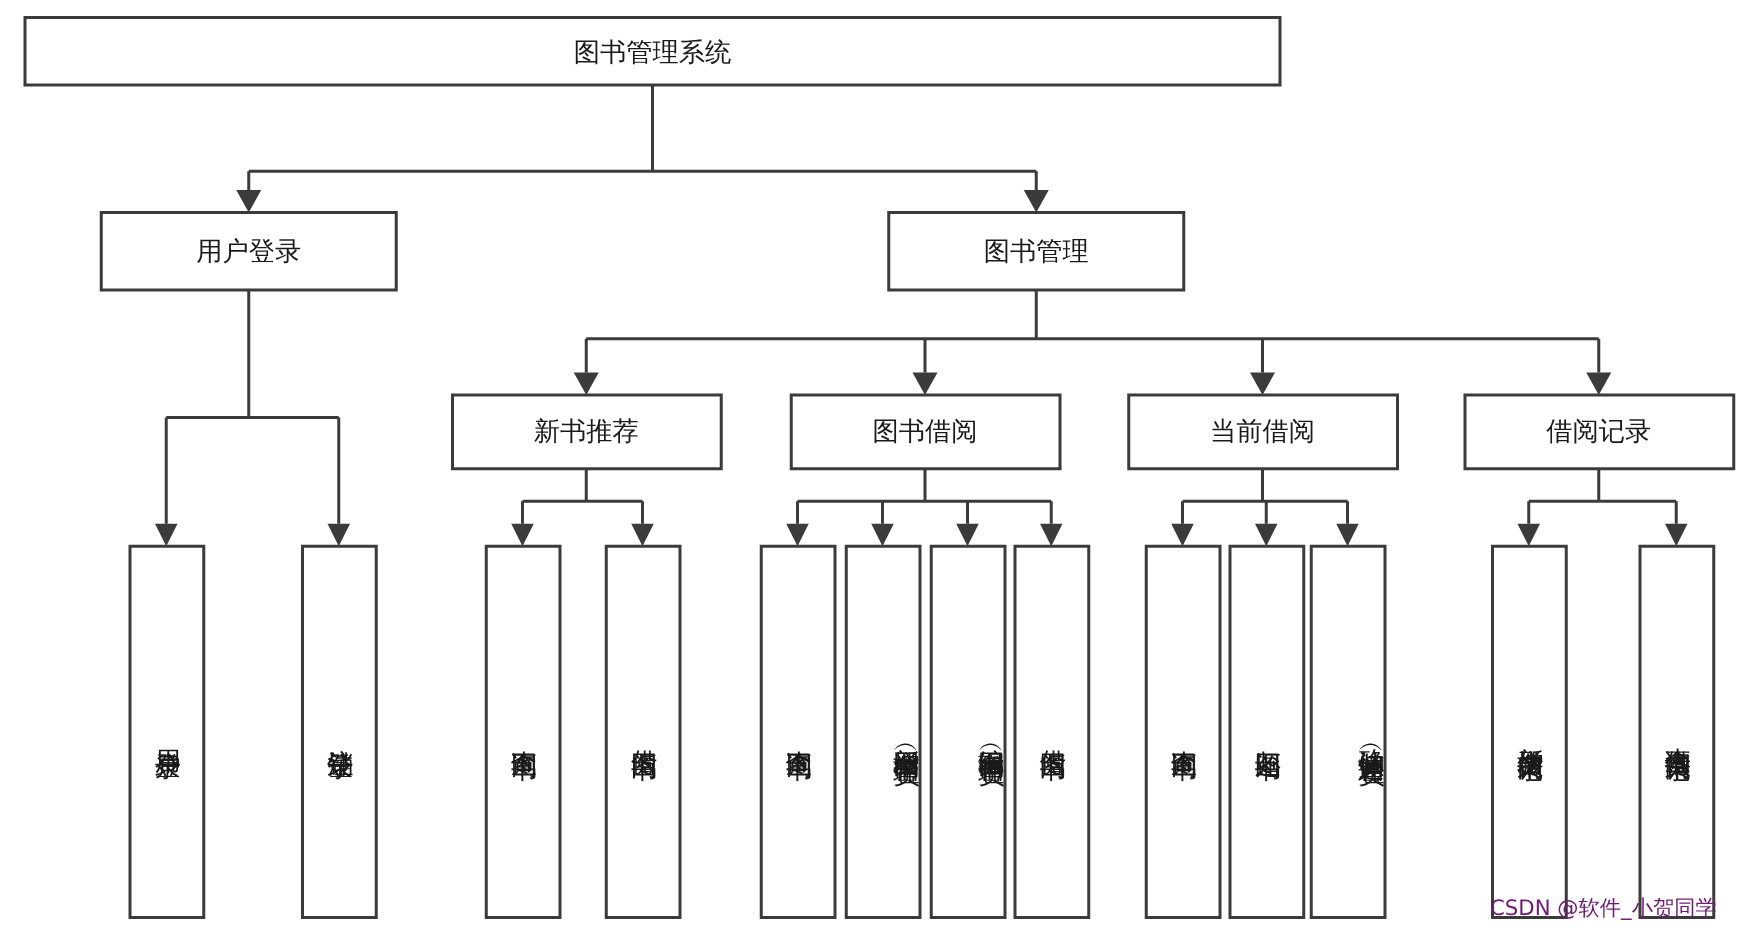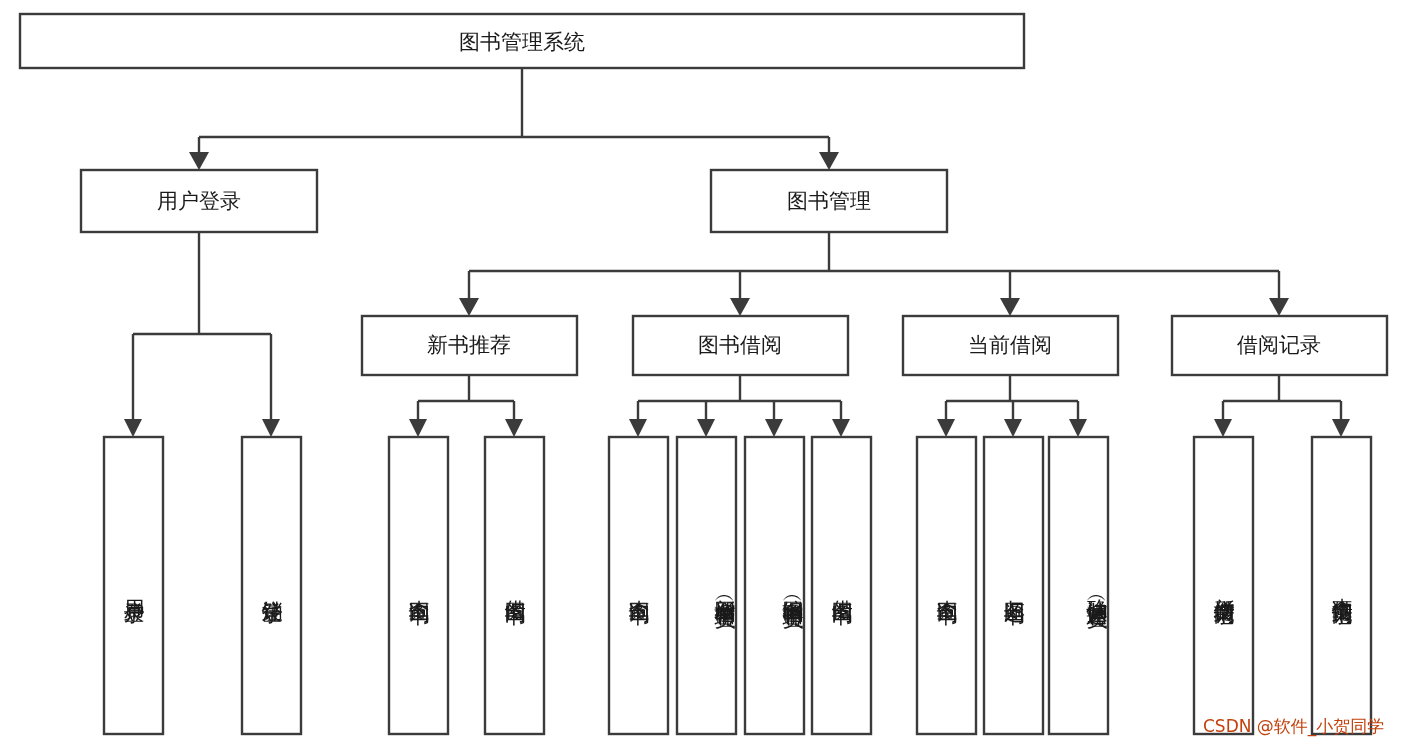--- a/index.html
+++ b/index.html
@@ -61,24 +61,23 @@
     letter-spacing: 1.5px;
     text-align: center;
     white-space: nowrap;
     pointer-events: none;
     user-select: none;
   }
   .watermark {
     position: absolute;
     font-family: "DejaVu Sans", "Liberation Sans", sans-serif;
     font-size: 17px;
-    color: #c2410c;
+    color: #701a75;
     white-space: nowrap;
     user-select: none;
-    padding-left: 11px;
   }
 </style>
 </head>
 <body>
 
 <div id="diagram-root">
 
   <svg id="tree-svg" viewBox="0 0 1405 747" xmlns="http://www.w3.org/2000/svg">
 
     <g>

